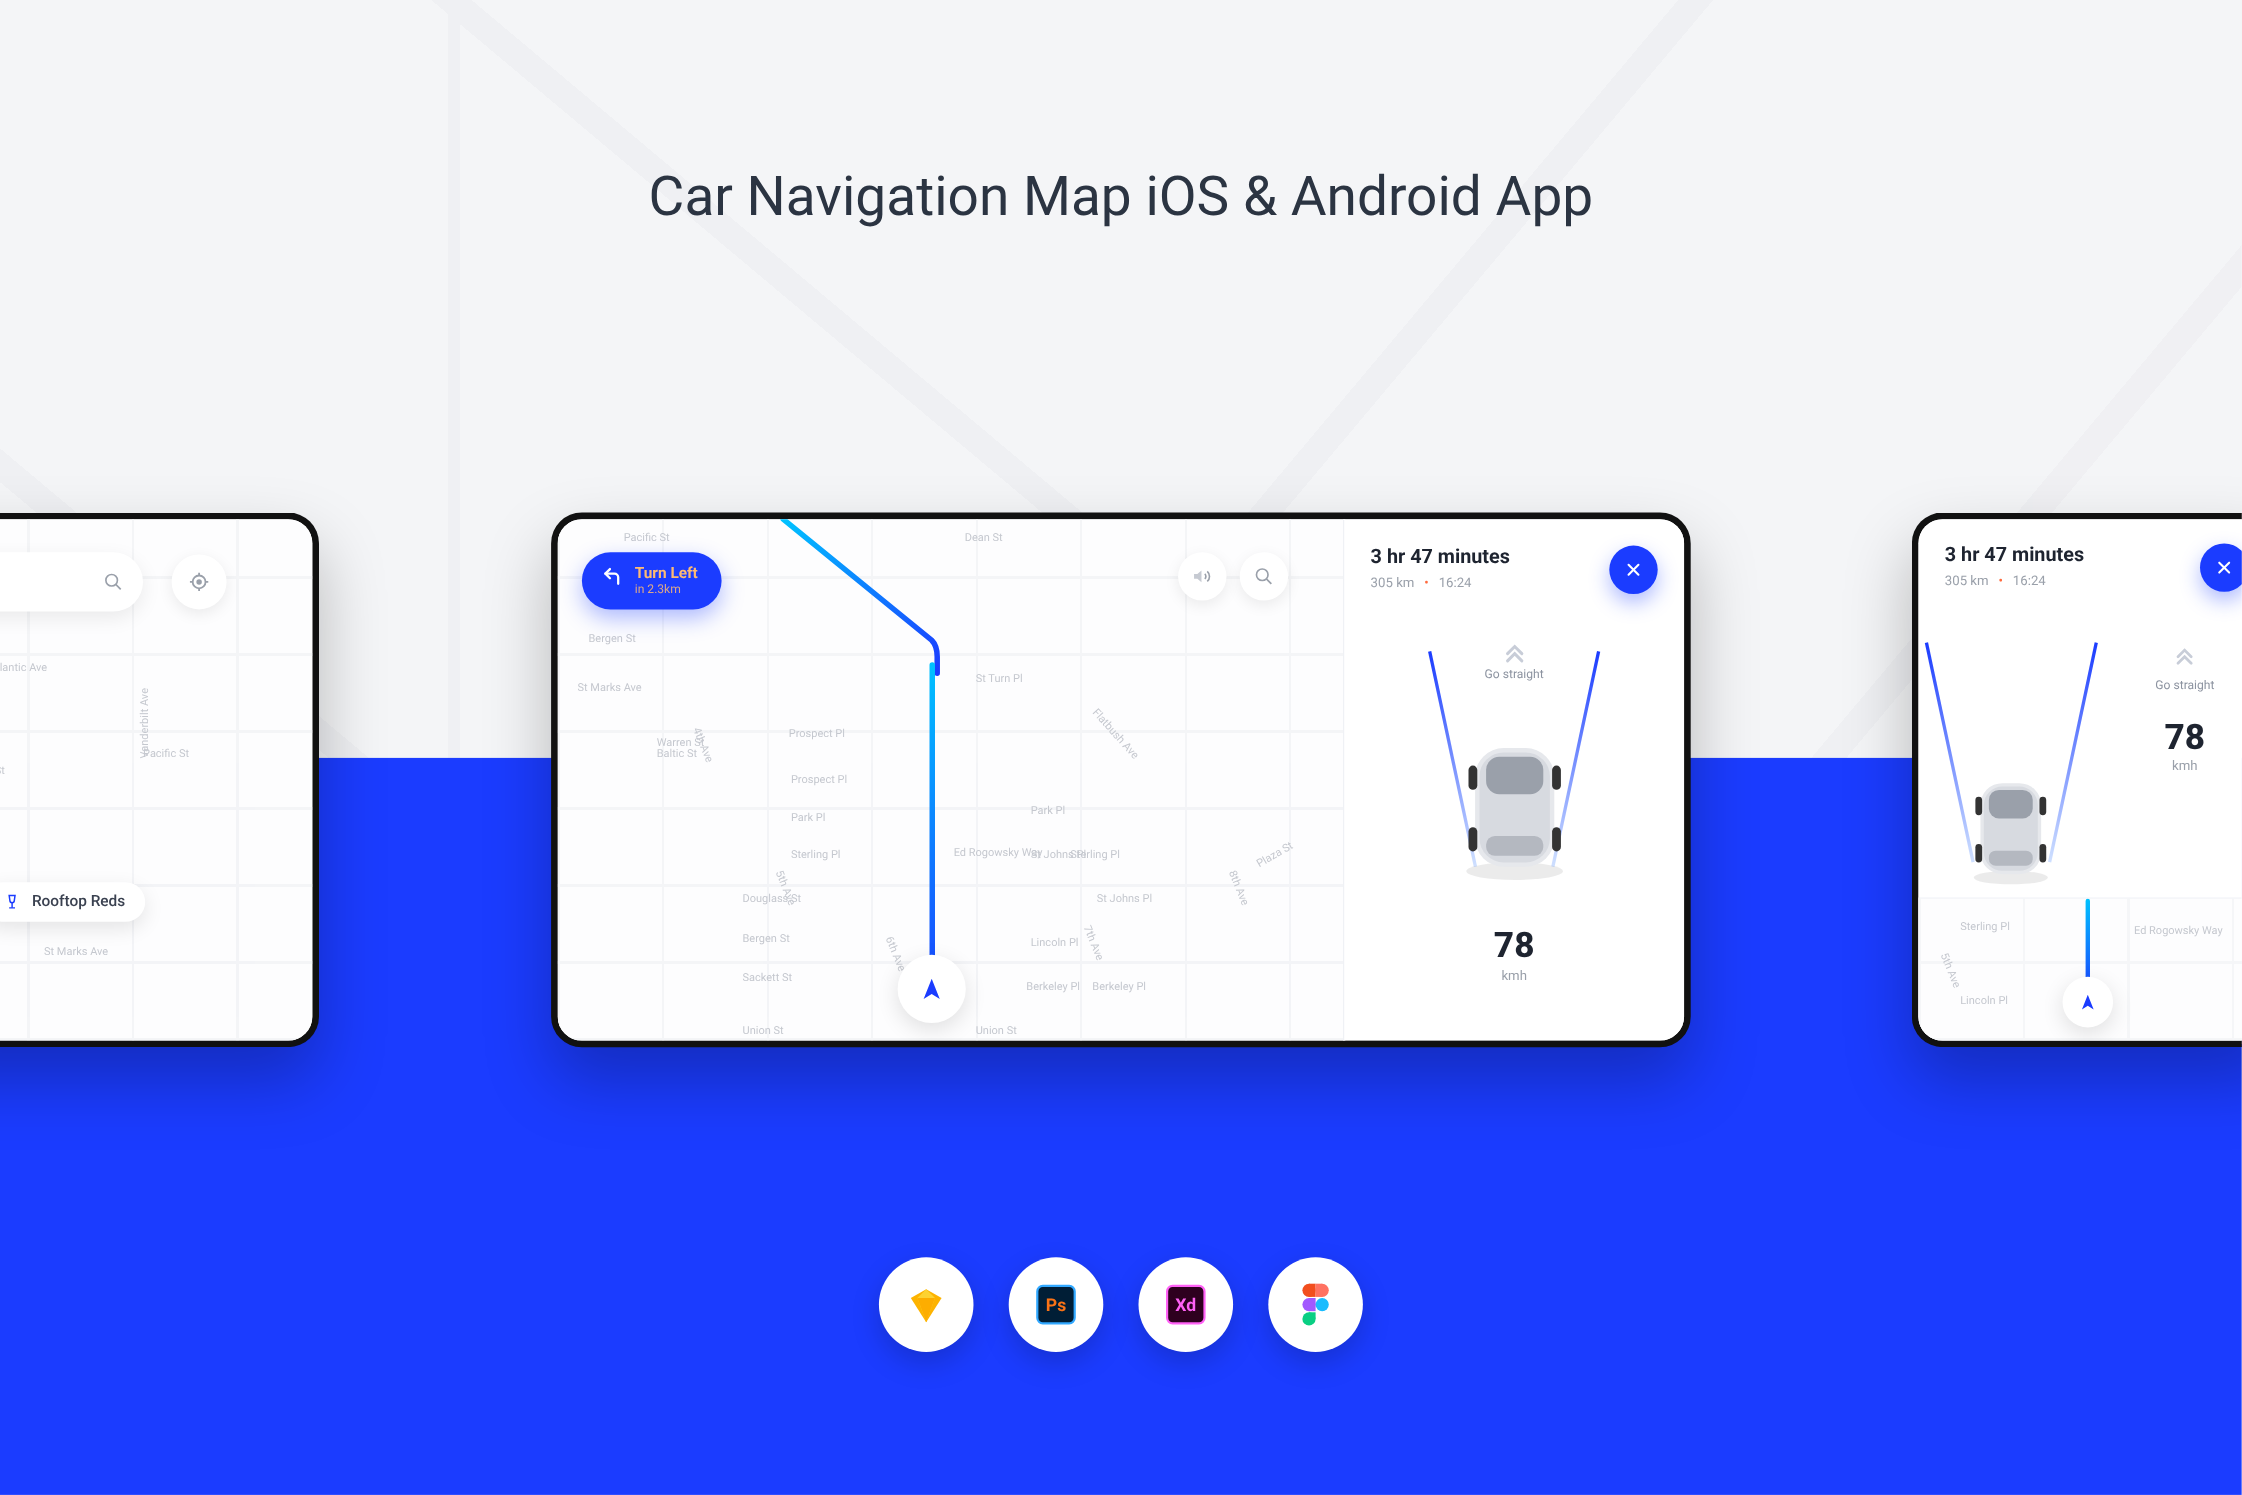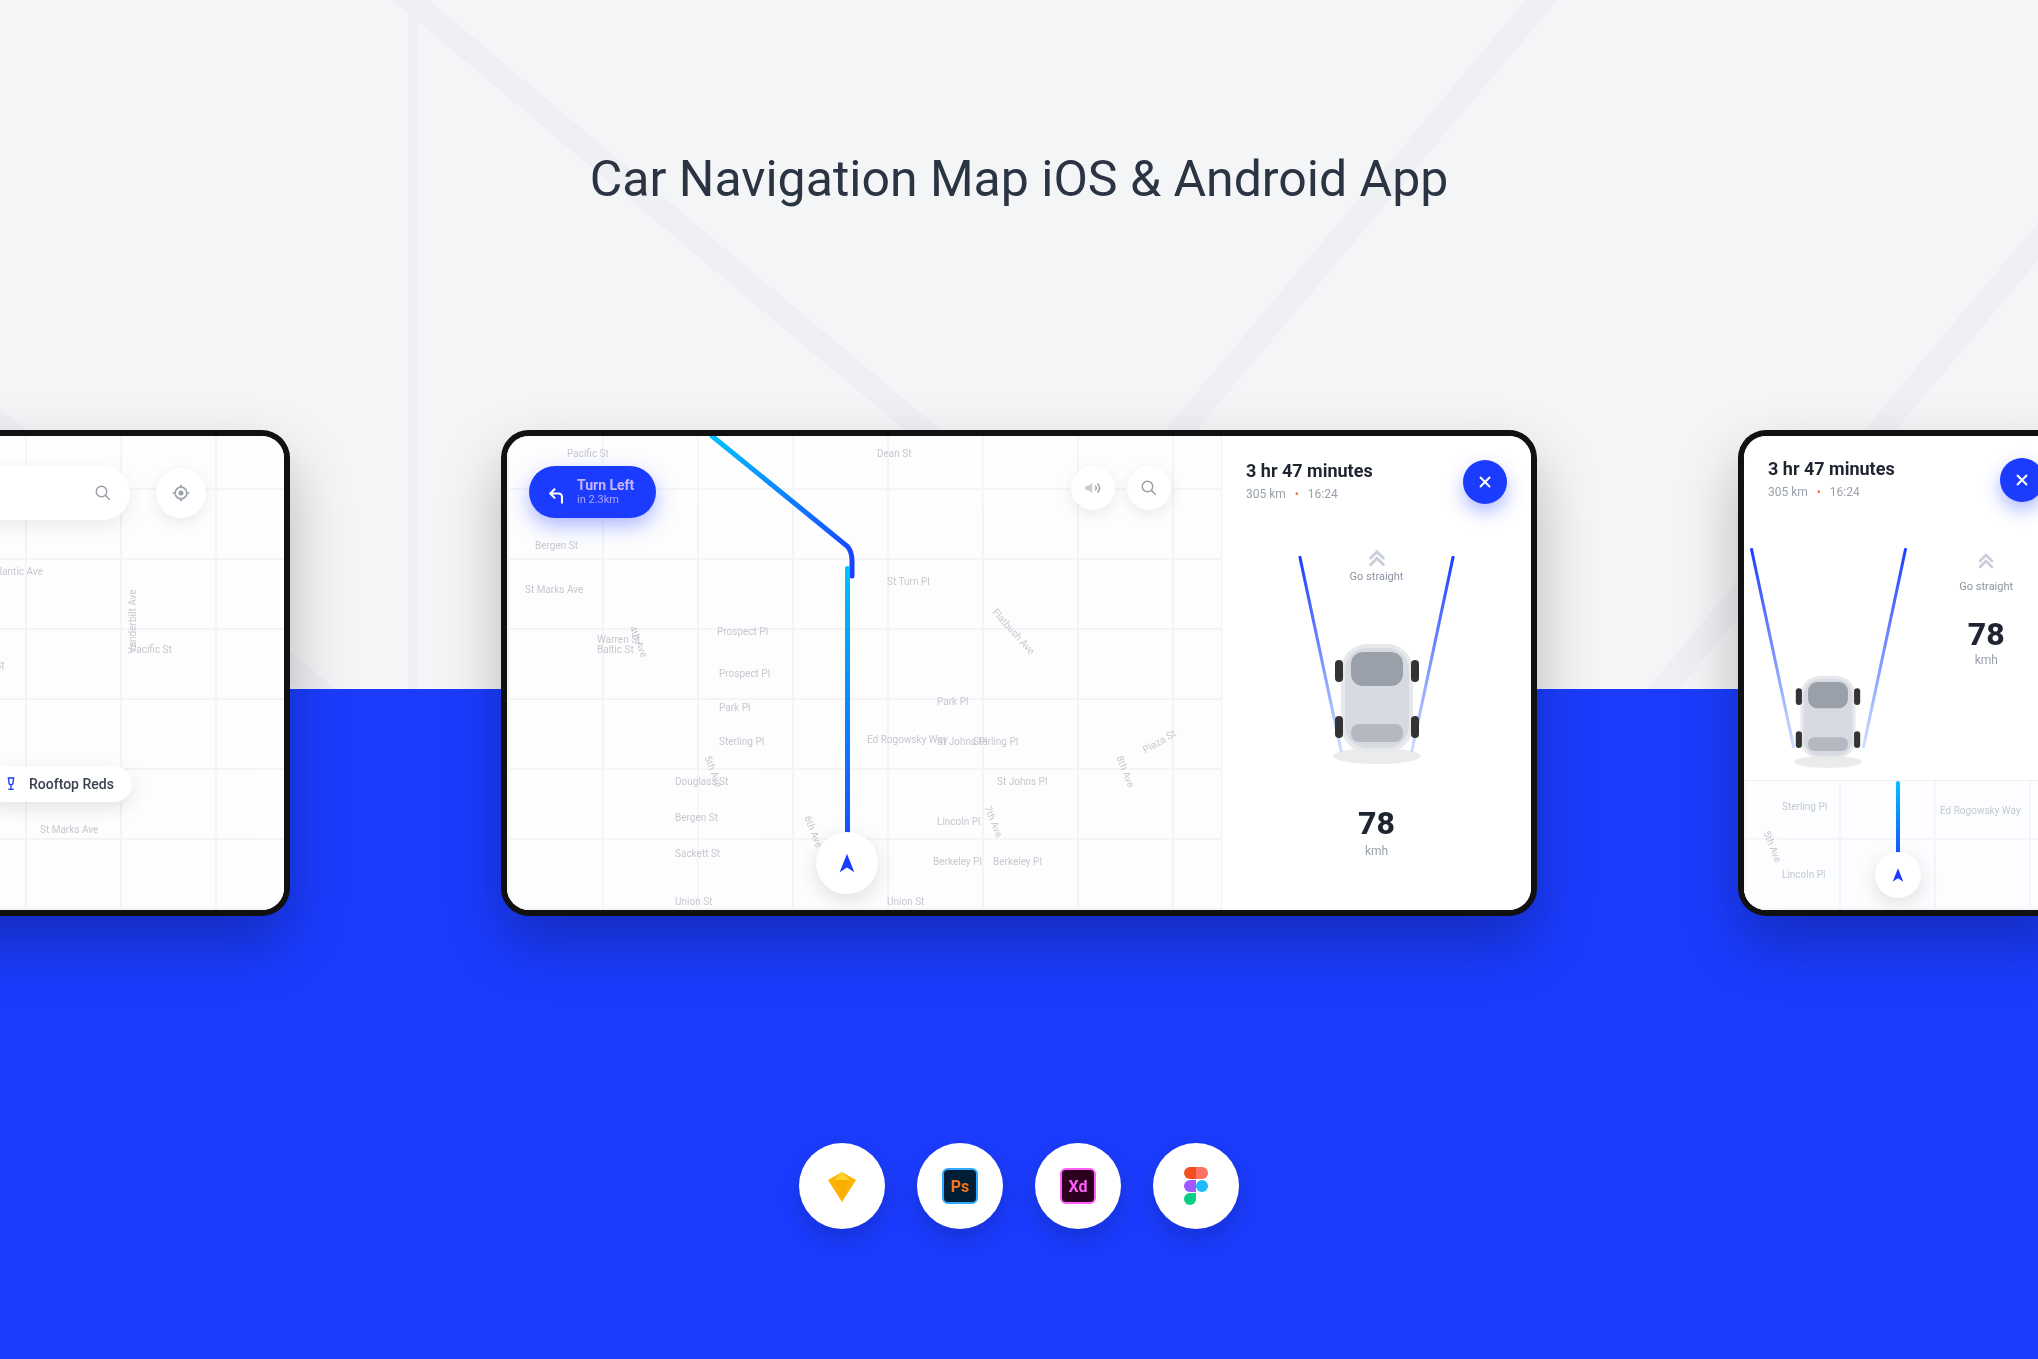--- a/index.html
+++ b/index.html
@@ -42,20 +42,21 @@
 .title-sub { font-size: 50px; font-weight: 400; margin-top: 10px; color: #2b3442; }
 
 
 .tablet {
   position: absolute;
   border-radius: 28px;
   background: #fff;
   border: 6px solid #111;
   box-shadow: 0 30px 60px rgba(0,0,0,0.25);
   overflow: hidden;
+  margin-top: 36px;
 }
 .tablet-center {
   width: 1036px; height: 486px;
   left: 501px; top: 430px;
 }
 .tablet-left {
   width: 360px; height: 486px;
   left: -70px; top: 430px;
   border-left: none;
   border-top-left-radius: 0;
@@ -88,24 +89,24 @@
 
 .route-line {
   position: absolute;
   background: linear-gradient(180deg, #00c2ff, #1b3cff);
 }
 .route-v1 { left: 338px; top: 0; width: 5px; height: 440px; border-radius: 3px; }
 .route-diag { position: absolute; left: 205px; top: 0; width: 200px; height: 140px; overflow: visible; }
 
 .turn-pill {
   position: absolute; left: 22px; top: 30px;
-  background: #1b3cff; color: #c4b5fd;
+  background: #1b3cff; color: #fdba74;
   border-radius: 40px;
   padding: 12px 22px 12px 18px;
-  display: flex; align-items: flex-end; gap: 10px;
+  display: flex; align-items: flex-start; gap: 10px;
   box-shadow: 0 8px 20px rgba(27,60,255,0.35);
 }
 .turn-pill .tlabel { font-size: 14px; font-weight: 700; line-height: 1.1; }
 .turn-pill .tdist { font-size: 11px; opacity: 0.85; }
 
 .circle-btn {
   position: absolute;
   width: 44px; height: 44px; border-radius: 50%;
   background: #fff;
   display: flex; align-items: center; justify-content: center;

